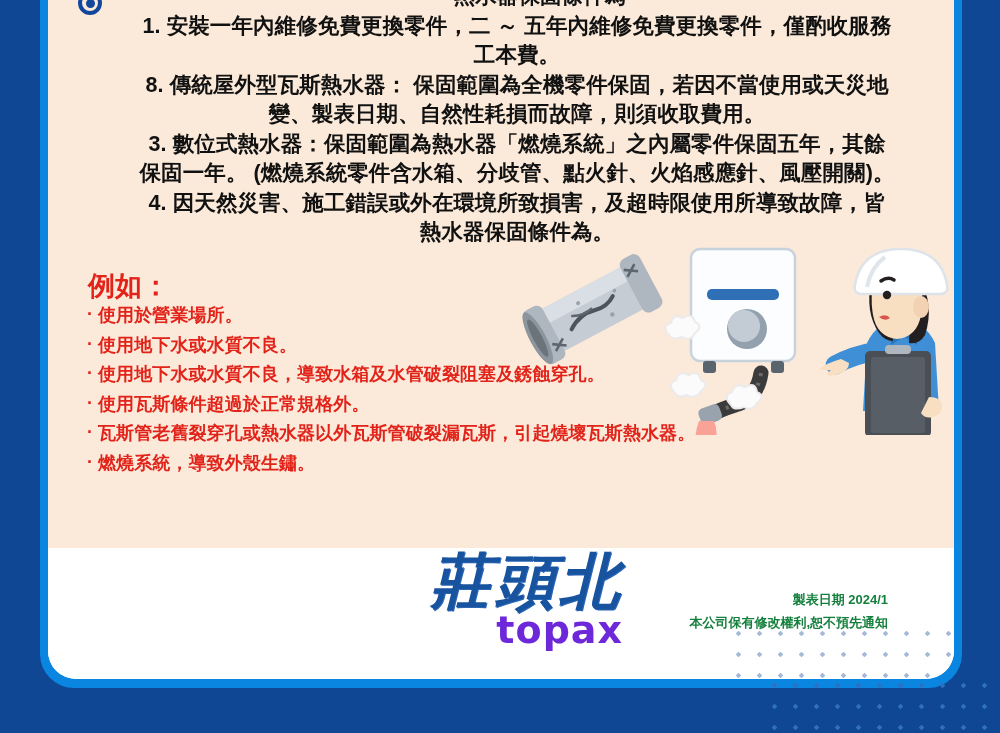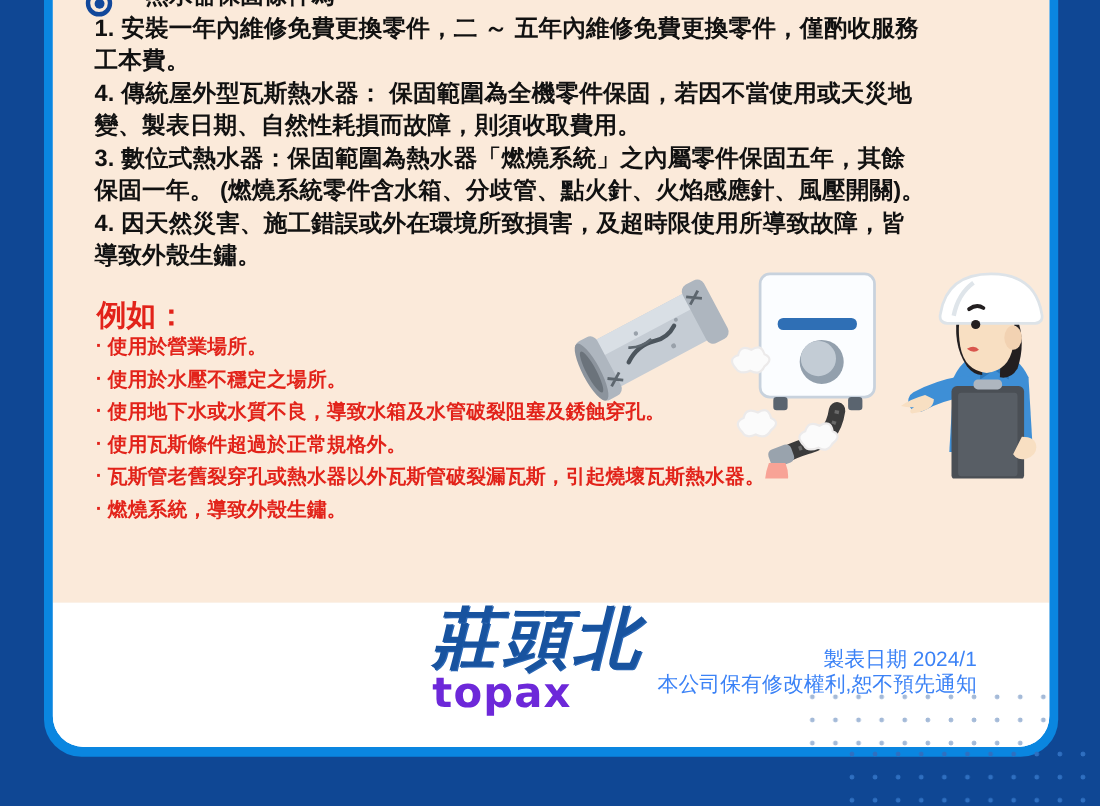--- a/index.html
+++ b/index.html
@@ -82,21 +82,21 @@
     background:#12489b;
   }
   .text-block{
     position:absolute;left:34px;top:2px;right:6px;
     font-weight:bold;
     color:#111;
     font-size:21.5px;
     line-height:29.5px;
     letter-spacing:.1px;
   }
-  .text-block p{margin:0;}
+  .text-block p{margin:0;text-align:center;}
   .head-line{padding-left:50px;}
   .num-line{padding-left:4px;}
   .num-line.cont{padding-left:4px;}
   .spacer{height:22px;}
   .red{
     color:#e2231a;
   }
   .examples{
     margin-top:2px;
     padding-left:6px;
@@ -119,21 +119,21 @@
     width:500px;height:190px;
     pointer-events:none;
   }
   
   .footer{
     position:absolute;left:0;top:568px;right:0;bottom:0;
     background:#ffffff;
   }
   .logo{
     position:absolute;left:345px;top:-2px;
-    width:230px;text-align:left;
+    width:230px;text-align:right;
   }
   .logo .zh{
     display:block;
     font-family:"DejaVu Serif","Liberation Serif",serif;
     font-weight:bold;
     font-size:60px;
     color:#18539f;
     letter-spacing:4px;
     line-height:70px;
     font-style:italic;
@@ -145,24 +145,24 @@
     font-size:38px;
     font-weight:bold;
     color:#6d28d9;
     letter-spacing:1px;
     line-height:40px;
     margin-top:-6px;
   }
   .notice{
     position:absolute;right:66px;top:40px;
     text-align:right;
-    font-size:19px;
-    font-weight:normal;
+    font-size:13px;
+    font-weight:bold;
     line-height:23px;
-    color:#3b82f6;
+    color:#15803d;
   }
   .notice div{white-space:nowrap;}
 </style>
 </head>
 <body>
 
 <div id="poster">
 
   <div class="frame-navy"></div>
   <div class="frame-bright"></div>
@@ -176,34 +176,34 @@
       <div class="bullet-row">
         <span class="ring-icon">
             <i></i>
           </span>
       </div>
 
       <div class="text-block">
         <p class="head-line">熱水器保固條件為</p>
         <p class="num-line">1. 安裝一年內維修免費更換零件，二 ～ 五年內維修免費更換零件，僅酌收服務</p>
         <p class="num-line cont">工本費。</p>
-        <p class="num-line">4. 傳統屋外型瓦斯熱水器： 保固範圍為全機零件保固，若因不當使用或天災地</p>
+        <p class="num-line">8. 傳統屋外型瓦斯熱水器： 保固範圍為全機零件保固，若因不當使用或天災地</p>
         <p class="num-line cont">變、製表日期、自然性耗損而故障，則須收取費用。</p>
         <p class="num-line">3. 數位式熱水器：保固範圍為熱水器「燃燒系統」之內屬零件保固五年，其餘</p>
         <p class="num-line cont">保固一年。 (燃燒系統零件含水箱、分歧管、點火針、火焰感應針、風壓開關)。</p>
         <p class="num-line">4. 因天然災害、施工錯誤或外在環境所致損害，及超時限使用所導致故障，皆</p>
-        <p class="num-line cont">導致外殼生鏽。</p>
+        <p class="num-line cont">熱水器保固條件為。</p>
 
         <div class="spacer"></div>
 
         <div class="examples red">
           <div class="exlabel">例如：</div>
           <ul>
             <li>使用於營業場所。</li>
-            <li>使用於水壓不穩定之場所。</li>
+            <li>使用地下水或水質不良。</li>
             <li>使用地下水或水質不良，導致水箱及水管破裂阻塞及銹蝕穿孔。</li>
             <li>使用瓦斯條件超過於正常規格外。</li>
             <li>瓦斯管老舊裂穿孔或熱水器以外瓦斯管破裂漏瓦斯，引起燒壞瓦斯熱水器。</li>
             <li>燃燒系統，導致外殼生鏽。</li>
           </ul>
         </div>
       </div>
 
       <svg class="illus" viewBox="0 0 500 190">
 

